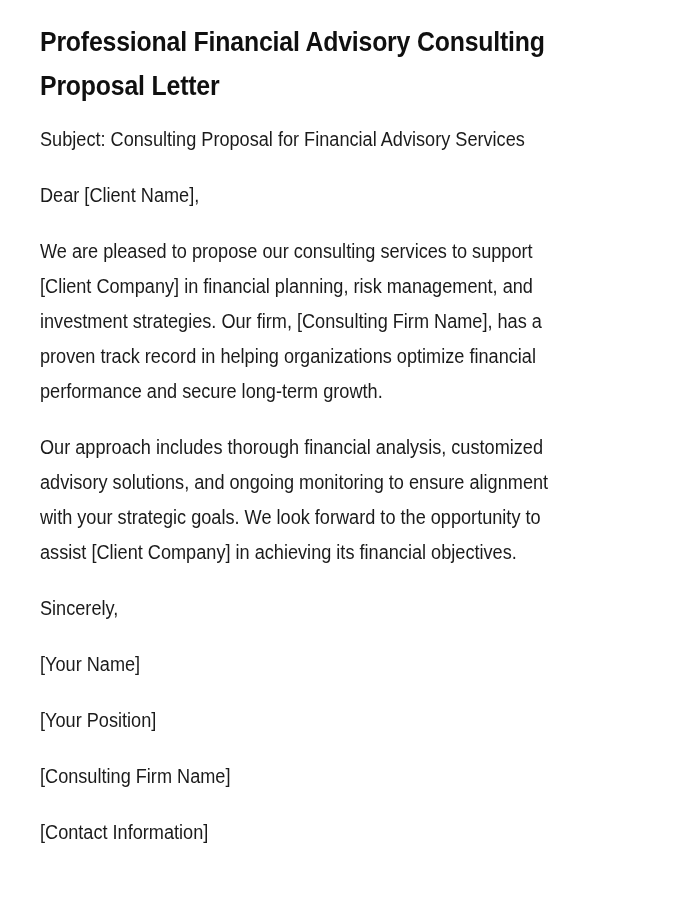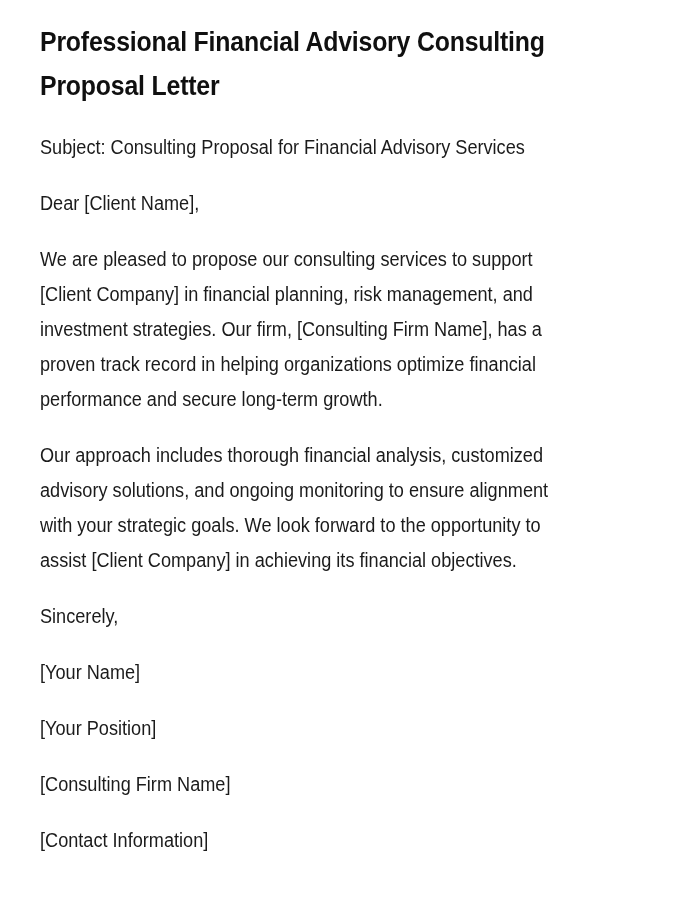--- a/index.html
+++ b/index.html
@@ -32,21 +32,21 @@
     font-weight: bold;
     letter-spacing: -0.2px;
     color: #101010;
     font-family: "Liberation Sans Narrow", "Liberation Sans", "DejaVu Sans Condensed", sans-serif;
     transform: scaleX(0.92);
     transform-origin: left top;
     width: 108.7%;
   }
 
   .body-block {
-    margin-top: 22px;
+    margin-top: 14px;
   }
 
   .para {
     margin: 0 0 21px 0;
     padding: 0;
     font-size: 19.5px;
     line-height: 35px;
     font-weight: normal;
     color: #1b1b1b;
     font-family: "Liberation Sans Narrow", "Liberation Sans", "DejaVu Sans Condensed", sans-serif;

